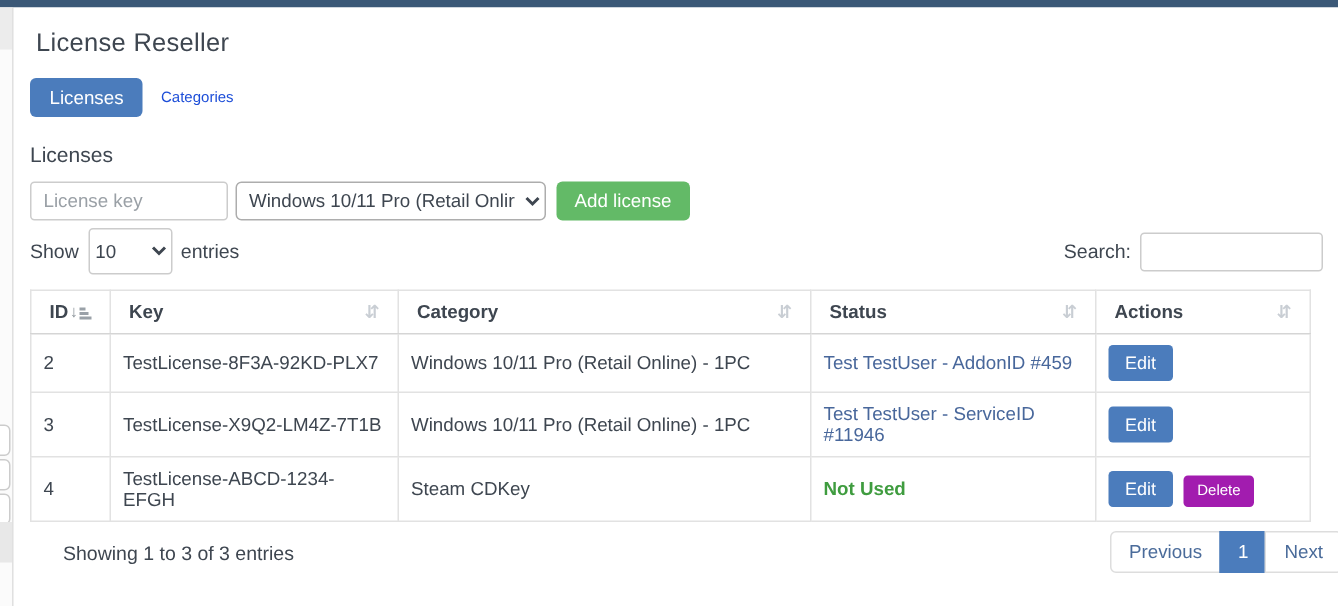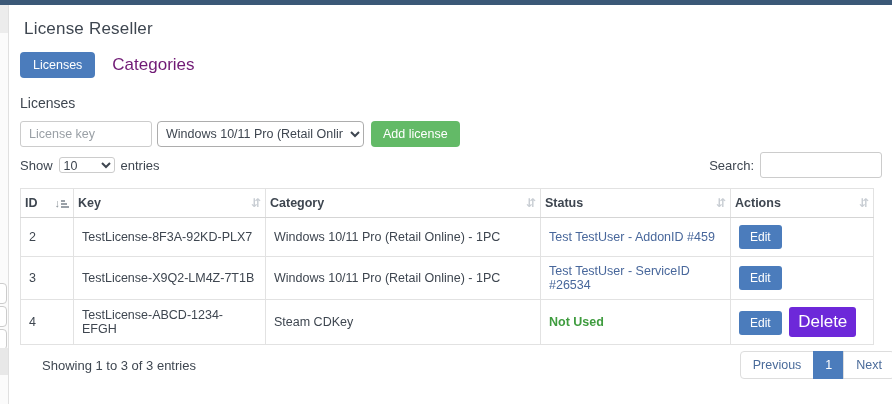--- a/index.html
+++ b/index.html
@@ -30,21 +30,21 @@
 
   .content { position: absolute; top: 5px; left: 9px; width: 883px; height: 399px; background: #fff; padding: 10px 10px 0 11px; }
 
   .page-title { font-size: 17px; font-weight: 500; color: #3e4650; margin: 4px 0 0 4px; letter-spacing: .2px; }
 
   .tabs { margin-top: 13px; display: flex; align-items: center; }
   .tab-active {
     background: #4b7cbc; color: #fff; font-size: 12.5px; padding: 6px 13px;
     border: none; border-radius: 4px; cursor: pointer; font-family: inherit;
   }
-  .tab-link { margin-left: 17px; color: #701a75; font-size: 17px; text-decoration: none; cursor: pointer; }
+  .tab-link { margin-left: 12px; color: #1d4ed8; font-size: 10px; text-decoration: none; cursor: pointer; }
 
   .section-heading { margin-top: 17px; font-size: 14px; font-weight: 400; color: #3e4650; }
 
   .add-form { margin-top: 10px; display: flex; align-items: center; }
   .key-input {
     width: 132px; height: 26px; border: 1px solid #ccc; border-radius: 3px;
     padding: 0 8px; font-size: 12.5px; font-family: inherit; color: #3e4650;
   }
   .key-input::placeholder { color: #9aa0a6; }
   .cat-select {
@@ -52,32 +52,32 @@
     font-size: 12.5px; font-family: inherit; color: #3e4650; background: #fff; padding: 0 4px;
   }
   .add-btn {
     margin-left: 7px; height: 26px; padding: 0 12px; background: #63ba67; color: #fff;
     border: none; border-radius: 4px; font-size: 12.5px; font-family: inherit; cursor: pointer;
   }
 
   .controls { margin-top: 5px; display: flex; align-items: center; justify-content: space-between; font-size: 13px; }
   .show-wrap { display: flex; align-items: center; }
   .len-select {
-    margin: 0 6px; width: 56px; height: 16px; border: 1px solid #ccc; border-radius: 3px;
+    margin: 0 6px; width: 56px; height: 31px; border: 1px solid #ccc; border-radius: 3px;
     font-size: 12.5px; font-family: inherit; color: #3e4650; background: #fff;
   }
   .search-wrap { display: flex; align-items: center; }
   .search-input {
     margin-left: 6px; width: 122px; height: 26px; border: 1px solid #ccc; border-radius: 3px;
     padding: 0 6px; font-size: 12.5px; font-family: inherit;
   }
 
   table.lic { margin-top: 10px; width: 853px; border-collapse: collapse; font-size: 12.5px; table-layout: fixed; }
   .lic th, .lic td { border: 1px solid #e2e2e2; text-align: left; vertical-align: middle; }
-  .lic th { padding: 7px 4px; font-weight: bold; color: #3e4650; border-bottom-color: #d5d5d5; cursor: pointer; }
+  .lic th { padding: 7px 12px; font-weight: bold; color: #3e4650; border-bottom-color: #d5d5d5; cursor: pointer; }
   .lic td { padding: 7px 8px; color: #3e4650; }
   .th-inner { display: flex; align-items: center; justify-content: space-between; }
   .sort-glyph { color: #c9ced4; font-size: 12px; line-height: 1; }
   .sort-asc { display: inline-flex; align-items: center; color: #8a9299; }
   .sort-asc .arr { font-size: 11px; line-height: 1; }
   .sort-asc .bars { display: inline-flex; flex-direction: column; margin-left: 1px; }
   .sort-asc .bars i { display: block; height: 2px; background: #9aa1a8; margin-top: 1px; }
   .sort-asc .bars i:nth-child(1) { width: 4px; }
   .sort-asc .bars i:nth-child(2) { width: 6px; }
   .sort-asc .bars i:nth-child(3) { width: 8px; }
@@ -86,22 +86,22 @@
   .col-status { width: 190px; } .col-actions { width: 143px; }
 
   .status-link { color: #48679b; text-decoration: none; cursor: pointer; }
   .status-unused { color: #3f9c3f; font-weight: bold; }
 
   .btn-edit {
     background: #4b7cbc; color: #fff; border: none; border-radius: 3px;
     font-size: 12px; font-family: inherit; padding: 5px 11px; cursor: pointer;
   }
   .btn-delete {
-    background: #6d28d9; color: #fff; border: none; border-radius: 3px;
-    font-size: 17px; font-family: inherit; padding: 5px 9px; margin-left: 4px; cursor: pointer;
+    background: #a21caf; color: #fff; border: none; border-radius: 3px;
+    font-size: 10px; font-family: inherit; padding: 5px 9px; margin-left: 4px; cursor: pointer;
   }
 
   .table-footer { margin-top: 4px; width: 853px; display: flex; align-items: flex-start; justify-content: space-between; margin-left: 22px; }
   .info-text { font-size: 13px; color: #3e4650; padding-top: 9px; }
   .pagination { display: flex; padding-top: 2px; }
   .page-btn {
     border: 1px solid #ddd; background: #fff; color: #4a6b9a; font-size: 12.5px; font-family: inherit;
     padding: 6px 12px; cursor: pointer; margin-left: -1px;
   }
   .page-prev { border-radius: 4px 0 0 4px; margin-left: 0; }
@@ -213,21 +213,21 @@
         </td>
         <td>
           <button class="btn-edit">Edit</button>
         </td>
       </tr>
       <tr>
         <td>3</td>
         <td>TestLicense-X9Q2-LM4Z-7T1B</td>
         <td>Windows 10/11 Pro (Retail Online) - 1PC</td>
         <td>
-          <a class="status-link">Test TestUser - ServiceID #26534</a>
+          <a class="status-link">Test TestUser - ServiceID #11946</a>
         </td>
         <td>
           <button class="btn-edit">Edit</button>
         </td>
       </tr>
       <tr>
         <td>4</td>
         <td>TestLicense-ABCD-1234-EFGH</td>
         <td>Steam CDKey</td>
         <td>

